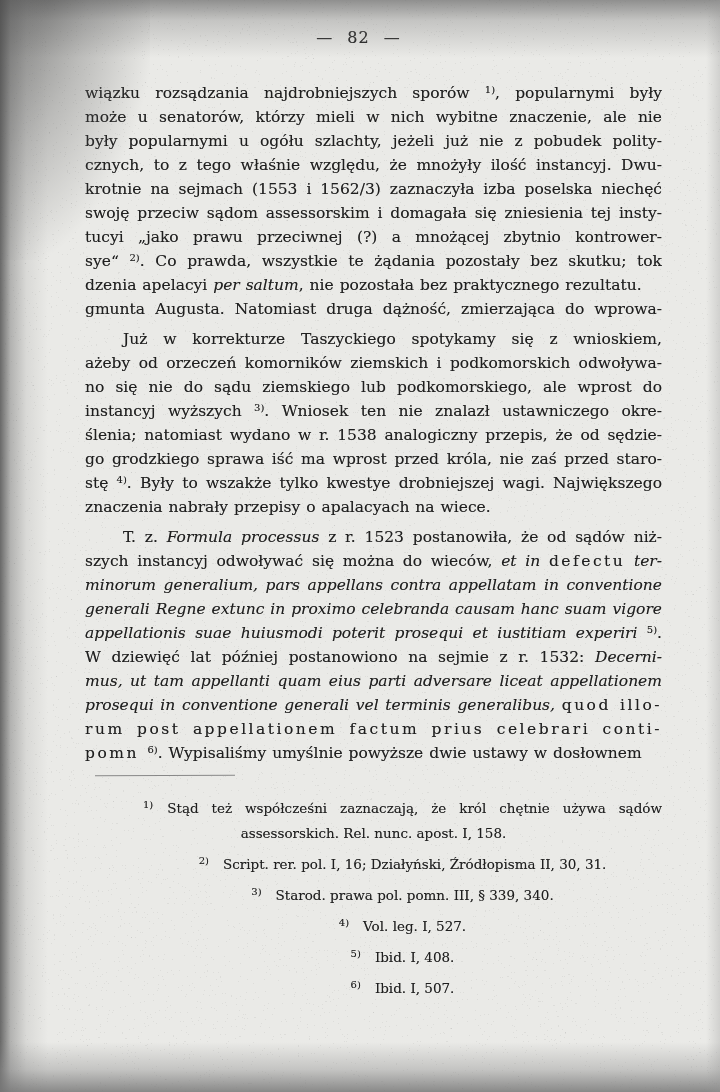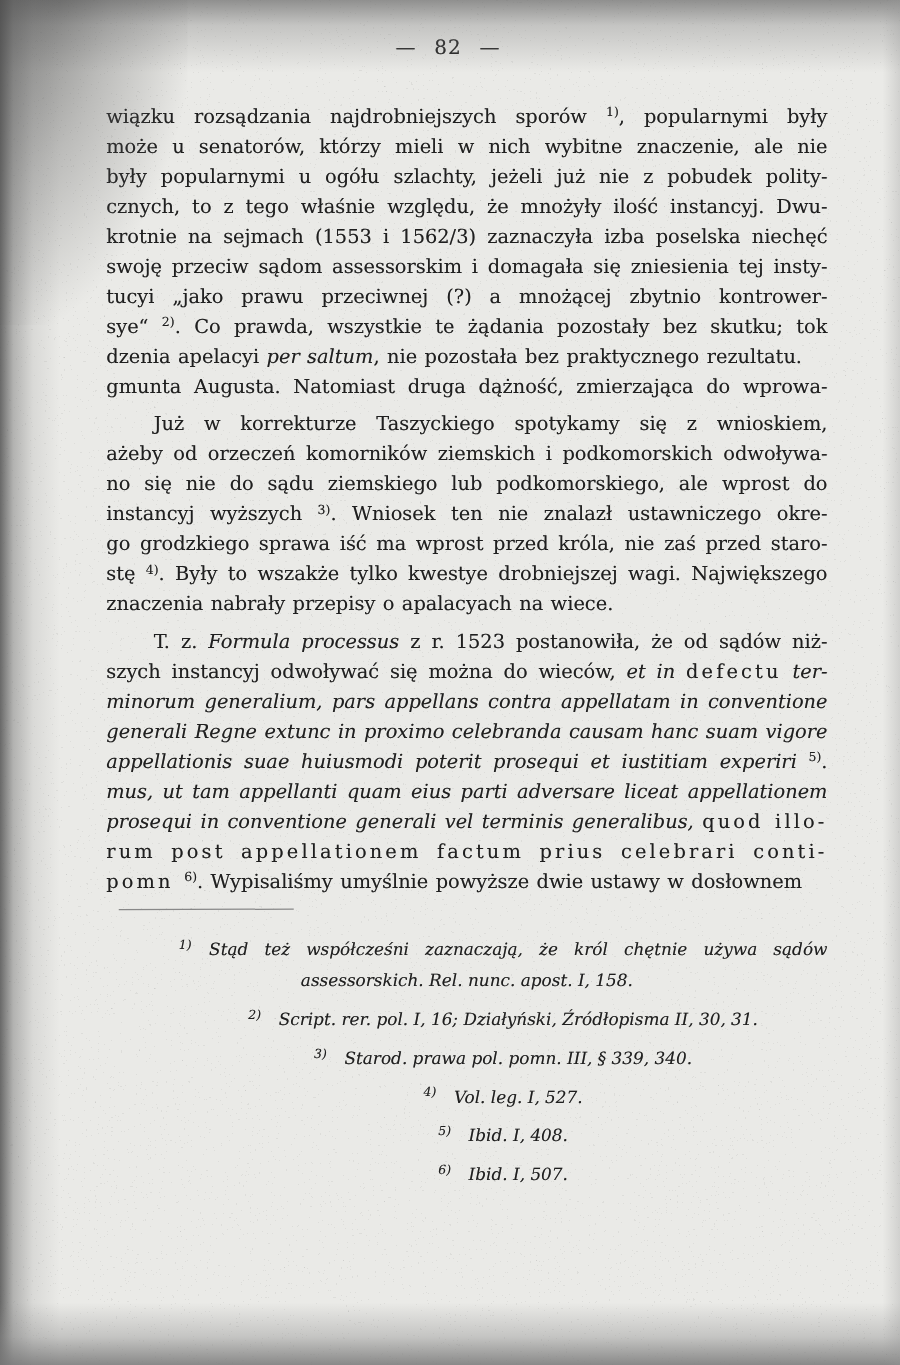--- a/index.html
+++ b/index.html
@@ -33,21 +33,21 @@
   .line.last{text-align-last:auto;}
   .paragraph.indent .line:first-child{text-indent:38px;}
   .i{font-style:italic;}
   .isp{letter-spacing:2.5px;}
   sup.fnref{font-size:10px;line-height:0;vertical-align:baseline;position:relative;top:-5px;}
 
   .divider{width:140px;margin:10px 0 20px 10px;border:0;border-top:1.5px solid #888;
     transform:rotate(-.15deg);}
 
   .footnotes{font-size:13.5px;line-height:25px;text-shadow:0 0 .3px rgba(0,0,0,.40);}
-  .footnote{margin-bottom:6px;font-style:italic;}
+  .footnote{margin-bottom:6px;}
   .fn-line{text-align:center;}
   .footnote.multi .fn-line:first-child{text-align:justify;text-align-last:justify;}
   .fn-line.fn-first{text-indent:58px;}
   .fn-marker{margin-right:14px;}
 </style>
 </head>
 <body>
 
 <div class="page">
 
@@ -80,30 +80,32 @@
           <div class="line"><span>tucyi „jako prawu przeciwnej (?) a mnożącej zbytnio kontrower-</span></div>
           <div class="line"><span>sye“ </span><sup class="fnref">2)</sup><span>.  Co prawda, wszystkie te żądania pozostały bez skutku;  tok</span></div>
           <div class="line last"><span>dzenia apelacyi </span><span class="i">per saltum</span><span>, nie pozostała bez praktycznego rezultatu.</span></div>
           <div class="line"><span>gmunta Augusta.  Natomiast druga dążność, zmierzająca do wprowa-</span></div>
         </div>
         <div class="paragraph indent">
           <div class="line"><span>Już w korrekturze Taszyckiego spotykamy się z wnioskiem,</span></div>
           <div class="line"><span>ażeby od orzeczeń komorników ziemskich i podkomorskich odwoływa-</span></div>
           <div class="line"><span>no się nie do sądu ziemskiego lub podkomorskiego, ale wprost do</span></div>
           <div class="line"><span>instancyj wyższych </span><sup class="fnref">3)</sup><span>.  Wniosek ten nie znalazł ustawniczego okre-</span></div>
+          <div class="line"><span>ślenia; natomiast wydano w r. 1538 analogiczny przepis, że od sędzie-</span></div>
           <div class="line"><span>go grodzkiego sprawa iść ma wprost przed króla, nie zaś przed staro-</span></div>
           <div class="line"><span>stę </span><sup class="fnref">4)</sup><span>. Były to wszakże tylko kwestye drobniejszej wagi. Największego</span></div>
           <div class="line last"><span>znaczenia nabrały przepisy o apalacyach na wiece.</span></div>
         </div>
         <div class="paragraph indent">
           <div class="line"><span>T. z. </span><span class="i">Formula processus</span><span> z r. 1523 postanowiła, że od sądów niż-</span></div>
           <div class="line"><span>szych instancyj odwoływać się można do wieców, </span><span class="i">et in </span><span class="isp">defectu</span><span class="i"> ter-</span></div>
           <div class="line"><span class="i">minorum generalium, pars appellans contra appellatam in conventione</span></div>
           <div class="line"><span class="i">generali Regne extunc in proximo celebranda causam hanc suam vigore</span></div>
           <div class="line"><span class="i">appellationis suae huiusmodi poterit prosequi et iustitiam experiri </span><sup class="fnref">5)</sup><span>.</span></div>
+          <div class="line"><span>W dziewięć lat później postanowiono na sejmie z r. 1532:  </span><span class="i">Decerni-</span></div>
           <div class="line"><span class="i">mus, ut tam appellanti quam eius parti adversare liceat appellationem</span></div>
           <div class="line"><span class="i">prosequi in conventione generali vel terminis generalibus, </span><span class="isp">quod illo-</span></div>
           <div class="line"><span class="isp">rum post appellationem factum prius celebrari conti-</span></div>
           <div class="line last"><span class="isp">pomn </span><sup class="fnref">6)</sup><span>.  Wypisaliśmy umyślnie powyższe dwie ustawy w dosłownem</span></div>
         </div>
       </div>
 
     <hr class="divider">
 
     <div id="footnotes" class="footnotes">

